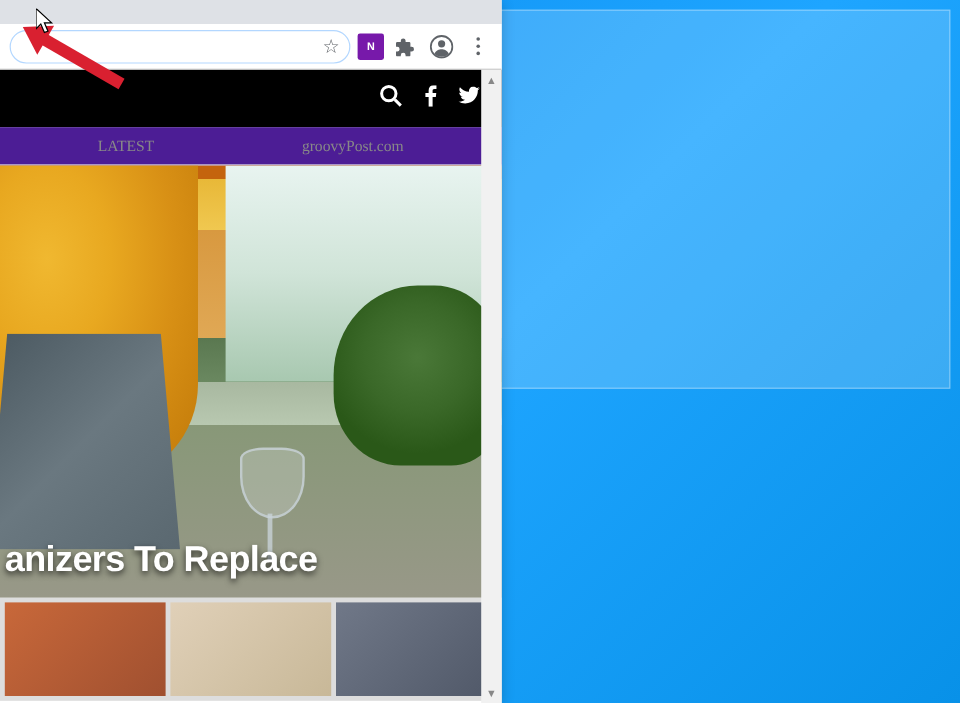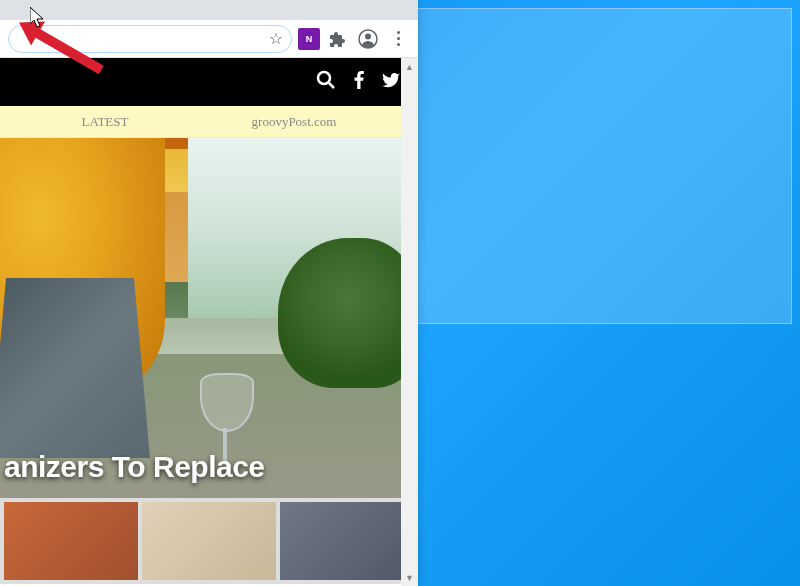--- a/index.html
+++ b/index.html
@@ -92,21 +92,21 @@
       background: #000;
       display: flex;
       align-items: center;
       justify-content: flex-end;
       padding: 0 18px;
       gap: 18px;
       color: #fff;
     }
     .nav-row {
       height: 32px;
-      background: #fef9c3;
+      background: #4c1d95;
       display: flex;
       align-items: center;
       justify-content: space-around;
       padding: 0 20px;
       font-family: Georgia, serif;
       font-size: 13px;
       color: #888;
       border-bottom: 1px solid #e8e8e8;
     }
     .hero {

